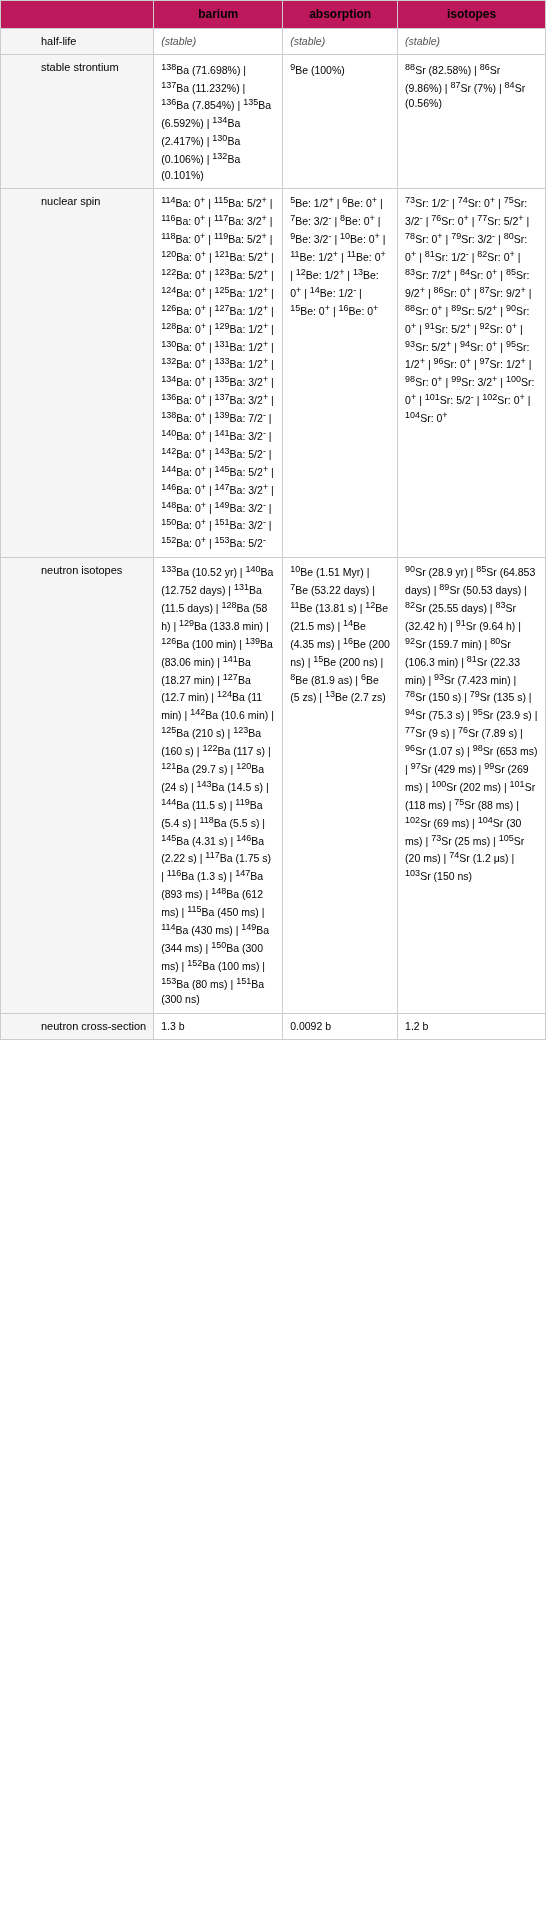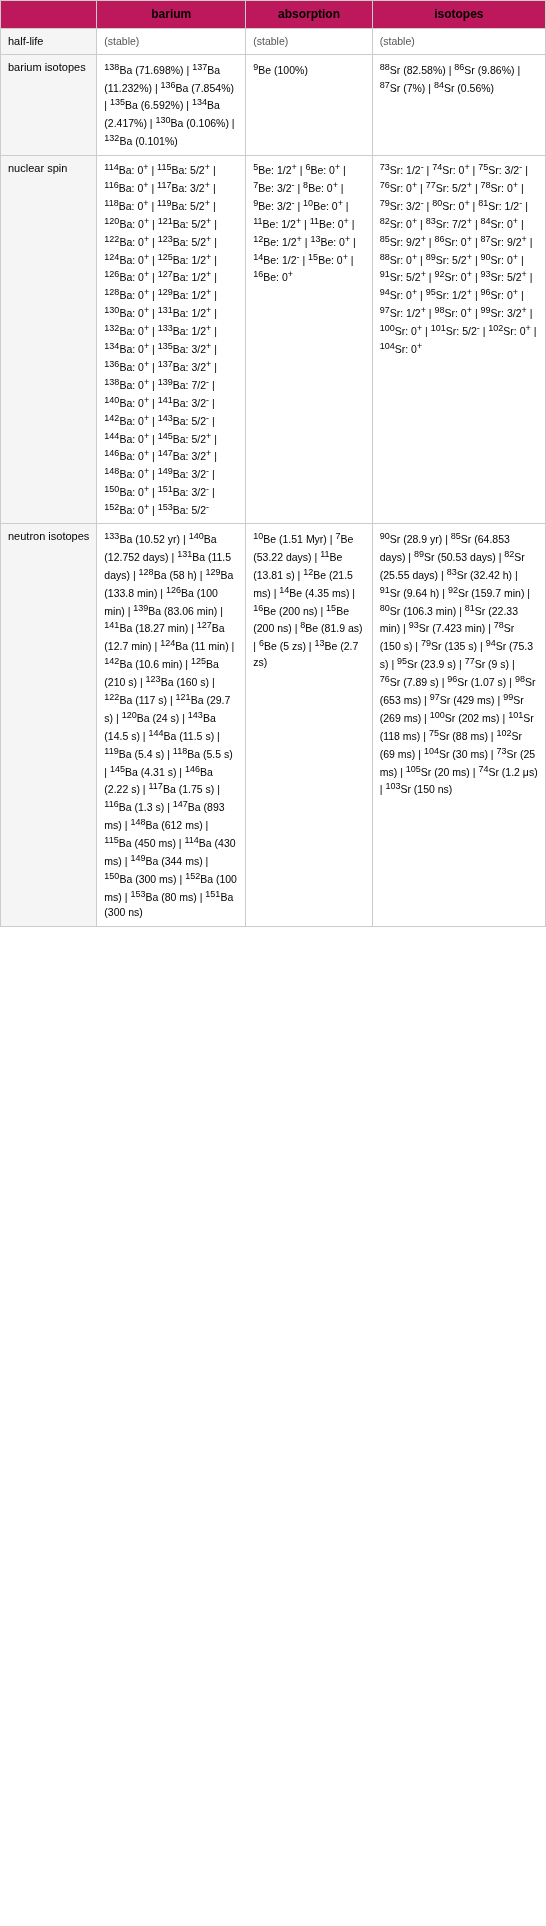--- a/index.html
+++ b/index.html
@@ -23,27 +23,29 @@
       background: #be185d;
       font-weight: bold;
       text-align: center;
       font-size: 12px;
     }
     .row-header {
       background: #f5f5f5;
       font-weight: normal;
       font-size: 11px;
       white-space: nowrap;
+      padding-left: 40px;
     }
     sup {
       font-size: 9px;
       vertical-align: super;
     }
     .stable-label {
       color: #555;
+      font-style: italic;
       font-size: 10px;
     }
     .cell-content {
       font-size: 10.5px;
       line-height: 1.45;
     }
   </style>
 </head>
 <body>
 
@@ -71,21 +73,21 @@
       </td>
       <td>
         <span class="stable-label cell-content">(stable)</span>
       </td>
       <td>
         <span class="stable-label cell-content">(stable)</span>
       </td>
     </tr>
 
     <tr>
-      <td class="row-header">barium isotopes</td>
+      <td class="row-header">stable strontium</td>
       <td>
         <span class="cell-content">
           <sup>138</sup>Ba (71.698%) | <sup>137</sup>Ba (11.232%) | <sup>136</sup>Ba (7.854%) | <sup>135</sup>Ba (6.592%) | <sup>134</sup>Ba (2.417%) | <sup>130</sup>Ba (0.106%) | <sup>132</sup>Ba (0.101%)
         </span>
       </td>
       <td>
         <span class="cell-content">
           <sup>9</sup>Be (100%)
         </span>
       </td>
@@ -127,15 +129,27 @@
           <sup>10</sup>Be (1.51 Myr) | <sup>7</sup>Be (53.22 days) | <sup>11</sup>Be (13.81 s) | <sup>12</sup>Be (21.5 ms) | <sup>14</sup>Be (4.35 ms) | <sup>16</sup>Be (200 ns) | <sup>15</sup>Be (200 ns) | <sup>8</sup>Be (81.9 as) | <sup>6</sup>Be (5 zs) | <sup>13</sup>Be (2.7 zs)
         </span>
       </td>
       <td>
         <span class="cell-content">
           <sup>90</sup>Sr (28.9 yr) | <sup>85</sup>Sr (64.853 days) | <sup>89</sup>Sr (50.53 days) | <sup>82</sup>Sr (25.55 days) | <sup>83</sup>Sr (32.42 h) | <sup>91</sup>Sr (9.64 h) | <sup>92</sup>Sr (159.7 min) | <sup>80</sup>Sr (106.3 min) | <sup>81</sup>Sr (22.33 min) | <sup>93</sup>Sr (7.423 min) | <sup>78</sup>Sr (150 s) | <sup>79</sup>Sr (135 s) | <sup>94</sup>Sr (75.3 s) | <sup>95</sup>Sr (23.9 s) | <sup>77</sup>Sr (9 s) | <sup>76</sup>Sr (7.89 s) | <sup>96</sup>Sr (1.07 s) | <sup>98</sup>Sr (653 ms) | <sup>97</sup>Sr (429 ms) | <sup>99</sup>Sr (269 ms) | <sup>100</sup>Sr (202 ms) | <sup>101</sup>Sr (118 ms) | <sup>75</sup>Sr (88 ms) | <sup>102</sup>Sr (69 ms) | <sup>104</sup>Sr (30 ms) | <sup>73</sup>Sr (25 ms) | <sup>105</sup>Sr (20 ms) | <sup>74</sup>Sr (1.2 μs) | <sup>103</sup>Sr (150 ns)
         </span>
       </td>
     </tr>
 
+    <tr>
+      <td class="row-header">neutron cross-section</td>
+      <td>
+        <span class="cell-content">1.3 b</span>
+      </td>
+      <td>
+        <span class="cell-content">0.0092 b</span>
+      </td>
+      <td>
+        <span class="cell-content">1.2 b</span>
+      </td>
+    </tr>
 
   </tbody>
 </table>
 
 </body></html>

